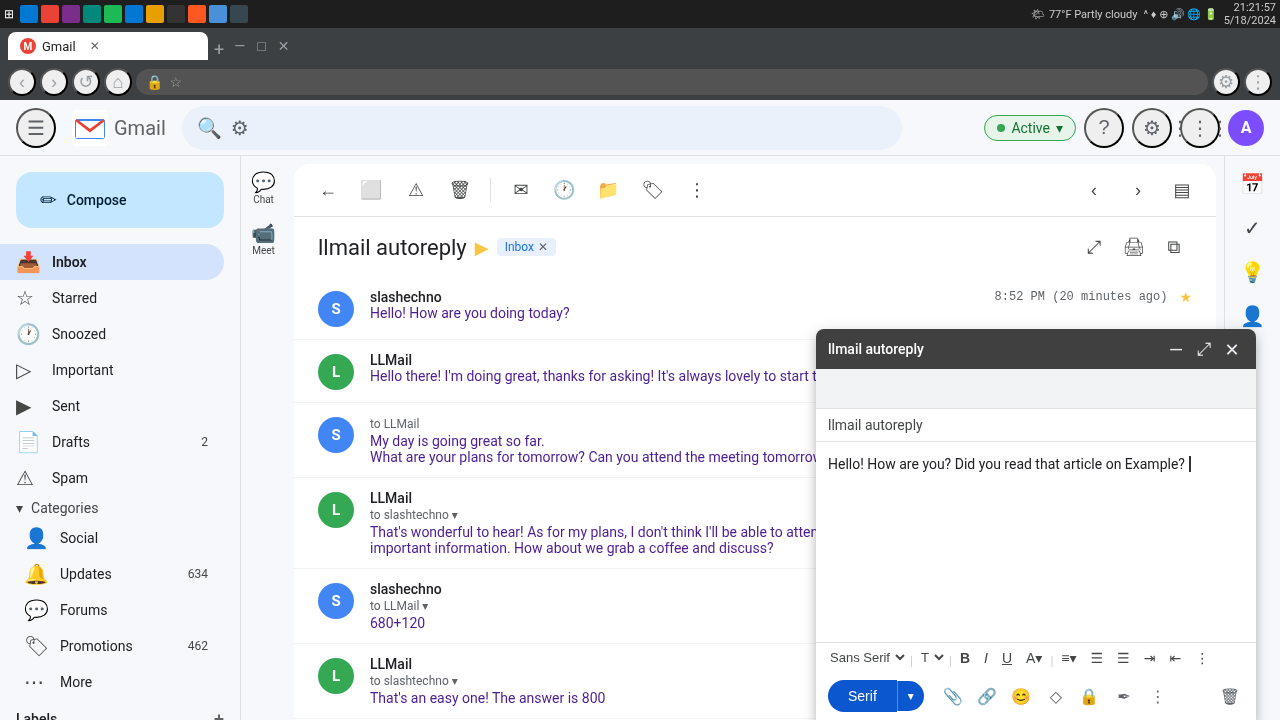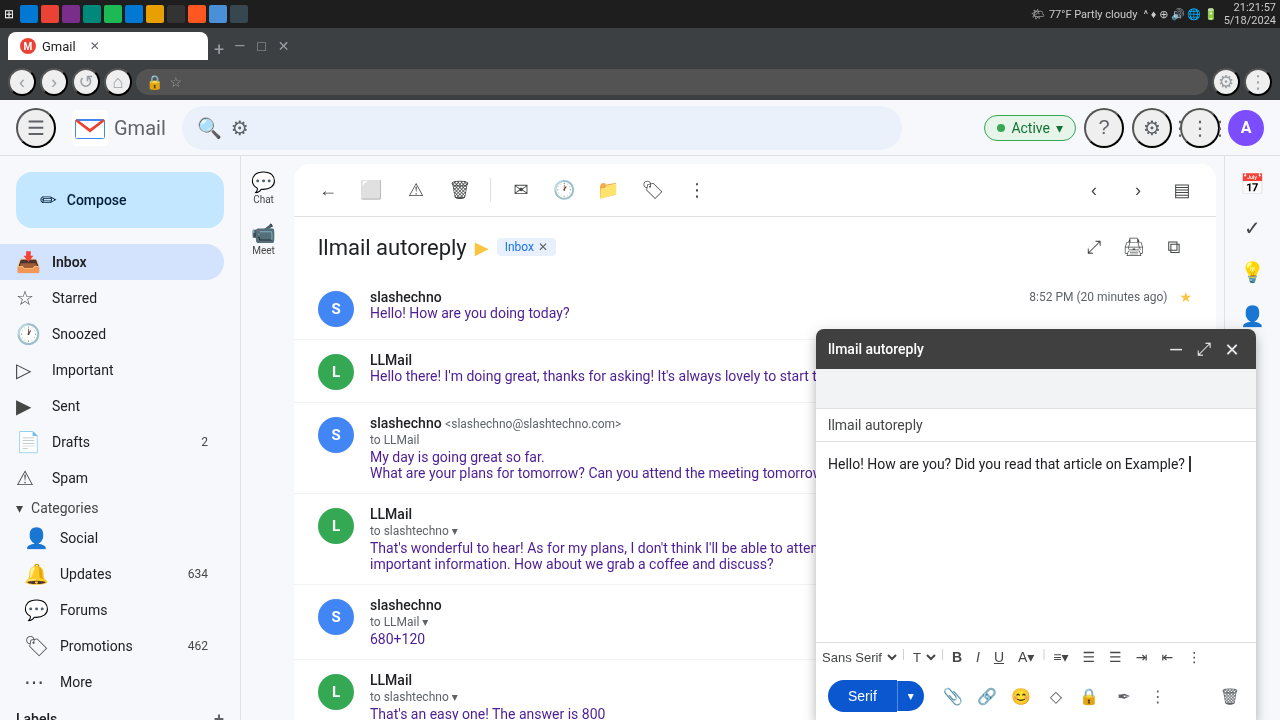--- a/index.html
+++ b/index.html
@@ -64,21 +64,21 @@
     .inbox-tag { background: #e8f0fe; color: #1a73e8; font-size: 12px; padding: 2px 8px; border-radius: 4px; display: flex; align-items: center; gap: 4px; }
     .inbox-tag-x { cursor: pointer; color: #5f6368; }
     .subject-actions { margin-left: auto; display: flex; gap: 4px; }
 
     
     .email-thread { display: flex; align-items: flex-start; padding: 12px 24px; gap: 16px; border-bottom: 1px solid #f1f3f4; cursor: pointer; }
     .thread-avatar { width: 36px; height: 36px; border-radius: 50%; display: flex; align-items: center; justify-content: center; font-size: 15px; font-weight: bold; color: white; flex-shrink: 0; margin-top: 2px; }
     .thread-content { flex: 1; min-width: 0; }
     .thread-header { display: flex; align-items: center; justify-content: space-between; }
     .thread-sender { font-size: 14px; font-weight: 500; color: #202124; }
-    .thread-time { font-size: 12px; color: #5f6368; }
+    .thread-time { font-size: 12px; color: #5f6368; font-family: Liberation Mono, monospace; }
     .thread-preview { font-size: 14px; color: #4c1d95; white-space: nowrap; overflow: hidden; text-overflow: ellipsis; }
     .thread-star { color: #f9c543; margin-left: 8px; }
     .sub-header { font-size: 12px; color: #5f6368; padding: 2px 0; }
 
     
     .compose-window { position: fixed; bottom: 0; right: 24px; width: 440px; background: #fff; border-radius: 8px 8px 0 0; box-shadow: 0 8px 10px 1px rgba(0,0,0,.14),0 3px 14px 2px rgba(0,0,0,.12),0 5px 5px -3px rgba(0,0,0,.2); z-index: 1000; }
     .compose-header { background: #404040; color: #fff; padding: 8px 12px; display: flex; align-items: center; justify-content: space-between; border-radius: 8px 8px 0 0; min-height: 40px; }
     .compose-header-left { display: flex; align-items: center; gap: 8px; }
     .compose-header-title { font-size: 14px; font-weight: 500; color: #fff; }
     .compose-header-actions { display: flex; gap: 4px; align-items: center; }
@@ -338,23 +338,20 @@
             <div class="thread-header">
               <span class="thread-sender">LLMail</span>
             </div>
             <div class="thread-preview">Hello there! I'm doing great, thanks for asking! It's always lovely to start the day with a friendly chat. How about you, ho...</div>
           </div>
         </div>
 
         <div class="email-thread">
           <div class="thread-avatar" style="background:#4285f4;">S</div>
           <div class="thread-content">
-            <div class="thread-header">
-              <span class="thread-sender">slashechno <span style="font-weight:400;color:#5f6368;font-size:12px;">&lt;slashechno@slashtechno.com&gt;</span></span>
-            </div>
             <div class="sub-header">to LLMail</div>
             <div class="thread-preview">My day is going great so far.<br>What are your plans for tomorrow? Can you attend the meeting tomorrow?</div>
           </div>
         </div>
 
         <div class="email-thread">
           <div class="thread-avatar" style="background:#34a853;">L</div>
           <div class="thread-content">
             <div class="thread-header">
               <span class="thread-sender">LLMail</span>
@@ -416,21 +413,21 @@
 
   <div class="compose-to-field">
     <span style="color:#444746;">llmail autoreply</span>
   </div>
 
   <div class="compose-body">
     <span>Hello! How are you? Did you read that article on Example?</span>
     <span style="border-left:2px solid #333;margin-left:1px;">&nbsp;</span>
   </div>
 
-  <div style="border-top:1px solid #e0e0e0;padding:4px 0;display:flex;align-items:flex-start;gap:2px;flex-wrap:wrap;">
+  <div style="border-top:1px solid #e0e0e0;padding:4px 8px;display:flex;align-items:flex-end;gap:2px;flex-wrap:wrap;">
     <select class="font-select">
       <option>Sans Serif</option>
     </select>
     <span style="color:#ccc;font-size:12px;">|</span>
     <select class="font-select">
       <option>T</option>
     </select>
     <span style="color:#ccc;font-size:12px;">|</span>
     <button class="format-btn"><b>B</b></button>
     <button class="format-btn"><i>I</i></button>

